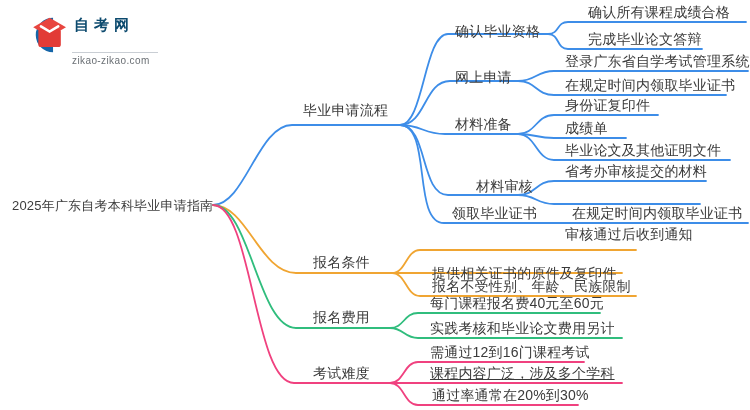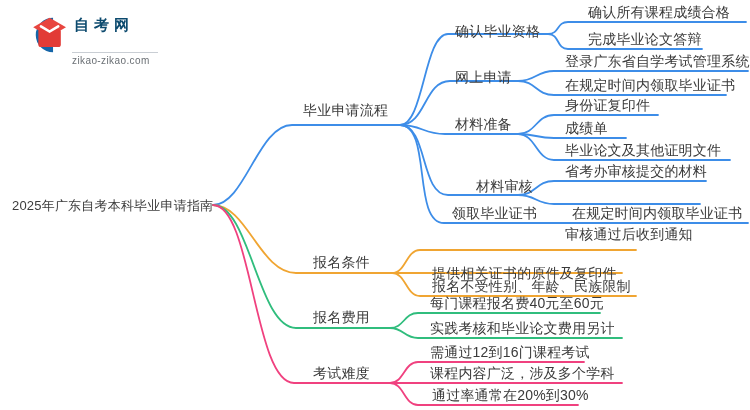--- a/index.html
+++ b/index.html
@@ -105,16 +105,16 @@
   <div class="node" style="left:313px;top:253px;">报名条件</div>
   <div class="node" style="left:432px;top:264px;">提供相关证书的原件及复印件</div>
   <div class="node" style="left:432px;top:277px;">报名不受性别、年龄、民族限制</div>
 
   <div class="node" style="left:313px;top:308px;">报名费用</div>
   <div class="node" style="left:430px;top:294px;">每门课程报名费40元至60元</div>
   <div class="node" style="left:430px;top:319px;">实践考核和毕业论文费用另计</div>
 
   <div class="node" style="left:313px;top:364px;">考试难度</div>
   <div class="node" style="left:430px;top:343px;">需通过12到16门课程考试</div>
-  <div class="node" style="left:430px;top:364px;">课程内容广泛，涉及多个学科</div>
+  <div class="node" style="left:430px;top:364px;text-decoration:underline;">课程内容广泛，涉及多个学科</div>
   <div class="node" style="left:432px;top:386px;">通过率通常在20%到30%</div>
 
 </div>
 
 </body></html>

